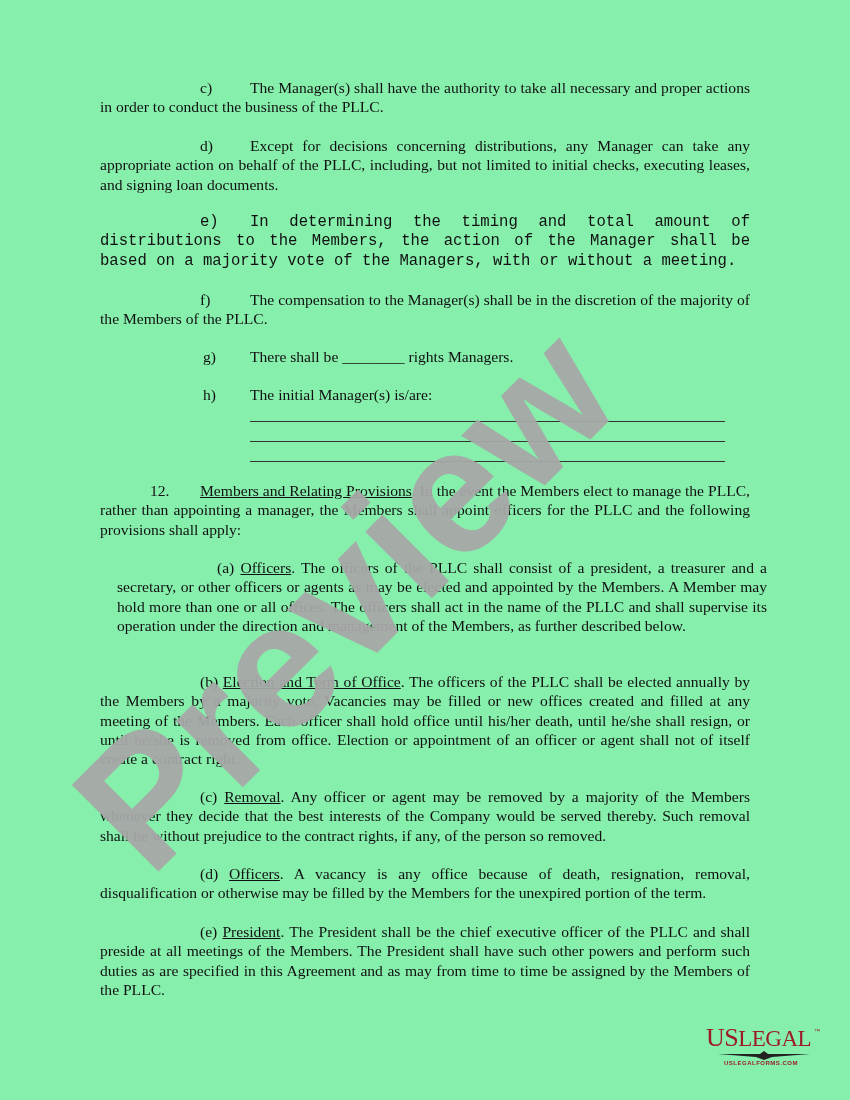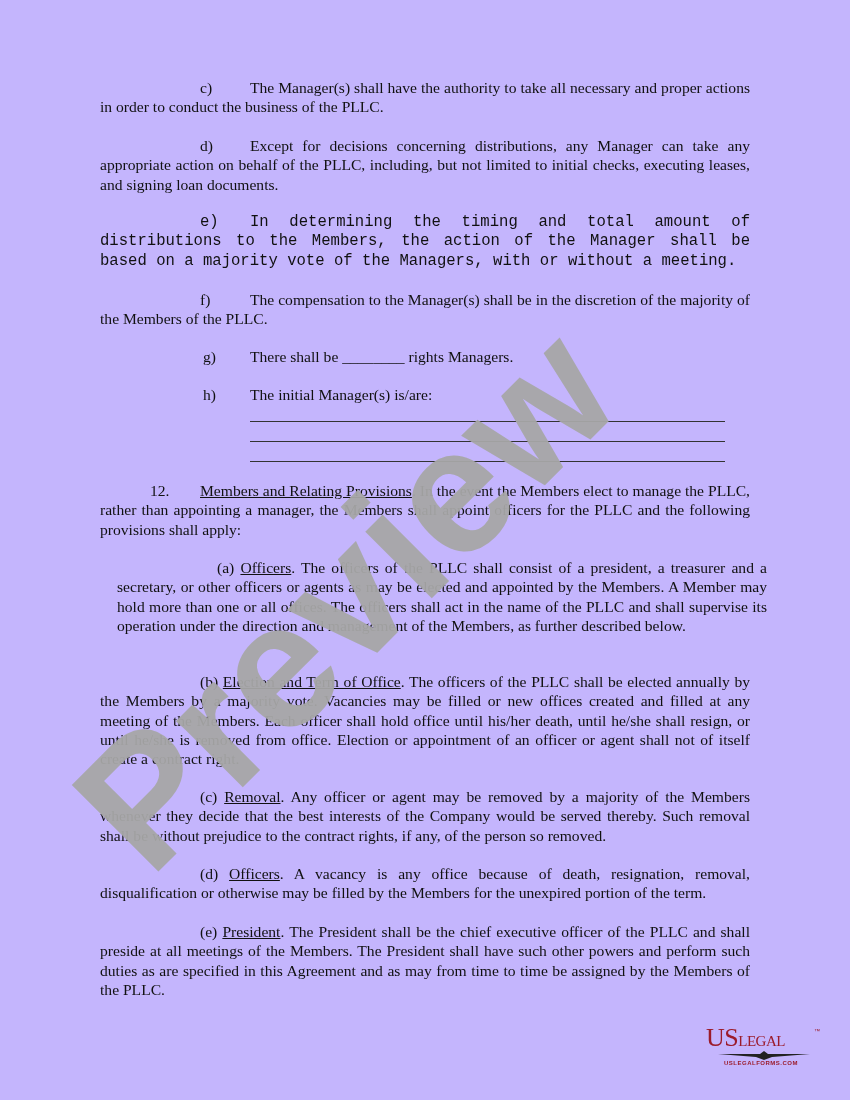--- a/index.html
+++ b/index.html
@@ -1,29 +1,29 @@
 <!DOCTYPE html>
 <html><head>
 <meta charset="utf-8">
 <style>
   html, body { margin:0; padding:0; background:#ffffff; }
   body { width:850px; height:1100px; position:relative; overflow:hidden; }
-  .page { position:absolute; left:0; top:0; width:850px; height:1100px; background:#c4b5fd; }
+  .page { position:absolute; left:0; top:0; width:850px; height:1100px; background:#86efac; }
   .text { position:absolute; left:100px; width:650px; font-family:"Liberation Serif", "DejaVu Serif", serif; font-size:15.6px; line-height:19.3px; color:#111; }
   .para { position:absolute; left:0; width:650px; text-align:justify; text-align-last:left; }
   .indent { display:inline-block; width:100px; }
   .num { display:inline-block; width:50px; }
   .u { text-decoration:underline; }
   .item { position:absolute; left:103px; }
   .item .lbl { display:inline-block; width:47px; }
   .blank { position:absolute; left:150px; width:475px; border-bottom:1px solid #333; height:0; }
   .watermark { position:absolute; left:0; top:0; width:850px; height:1100px; pointer-events:none; }
   .logo { position:absolute; left:706px; top:1024px; width:116px; height:48px; }
   .logo-text { position:absolute; left:0; top:0; font-family:"Liberation Serif", serif; font-size:26px; color:#9b1b2a; letter-spacing:-0.5px; line-height:28px; }
-  .logo-text .small { font-size:15px; }
+  .logo-text .small { font-size:23px; }
   .logo-tm { position:absolute; left:108px; top:4px; font-family:"Liberation Sans", sans-serif; font-size:6px; color:#9b1b2a; }
   .logo-sub { position:absolute; left:18px; top:36px; font-family:"Liberation Sans", sans-serif; font-size:6px; color:#9b1b2a; letter-spacing:0.5px; font-weight:bold; }
   .logo-wings { position:absolute; left:10px; top:27px; }
 </style>
 </head>
 <body>
 
 <div class="page">
   <div class="text" style="top:0;">
 

